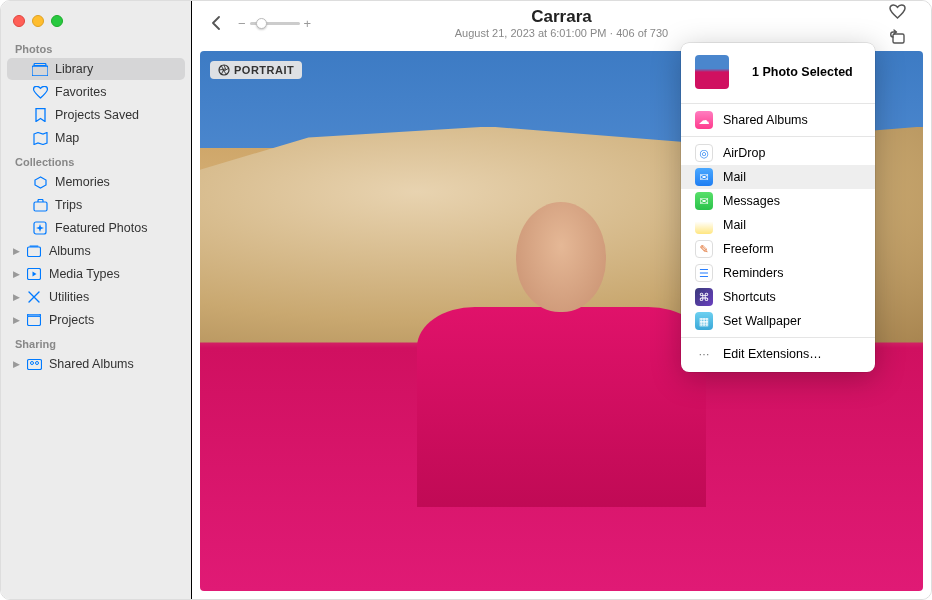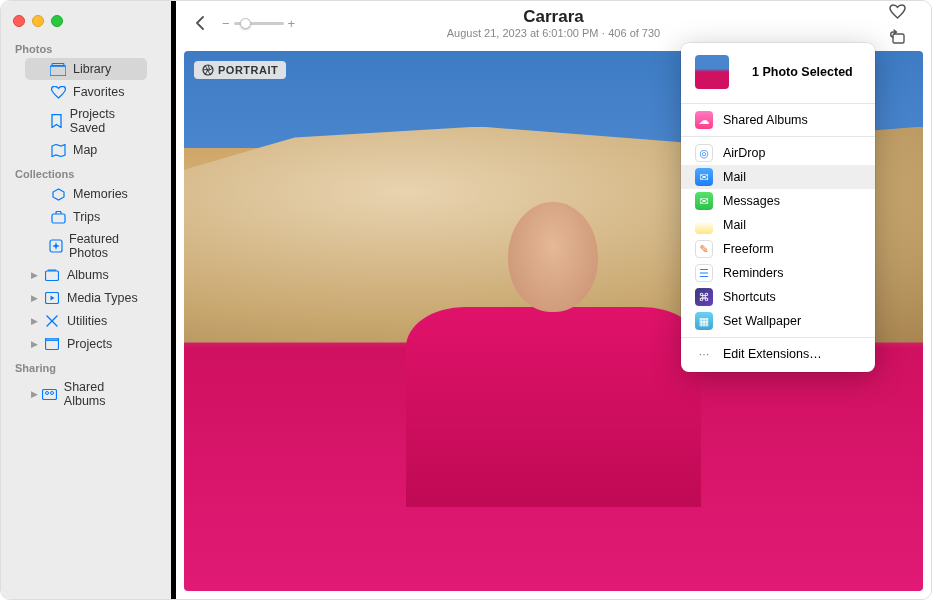--- a/index.html
+++ b/index.html
@@ -1,25 +1,25 @@
 <!DOCTYPE html>
 <html><head>
 <meta charset="utf-8">
 <style>
 * { margin: 0; padding: 0; box-sizing: border-box; font-family: -apple-system, BlinkMacSystemFont, "Segoe UI", sans-serif; }
 body { width: 932px; height: 600px; background: #fff; overflow: hidden; border: 1px solid #ddd; border-radius: 10px; }
 .window { display: flex; height: 100%; }
-.sidebar { width: 175px; background: #ececec; border-right: 5px solid #000000; padding-top: 6px; overflow-y: auto; font-size: 12.5px; color: #333; }
+.sidebar { width: 191px; background: #ececec; border-right: 1px solid #000000; padding-top: 6px; overflow-y: auto; font-size: 12.5px; color: #333; }
 .traffic { display: flex; gap: 7px; padding: 8px 12px 10px; }
 .dot { width: 12px; height: 12px; border-radius: 50%; }
 .dot.red { background: #ff5f57; border: 0.5px solid #e0443e; }
 .dot.yellow { background: #ffbd2e; border: 0.5px solid #dea123; }
 .dot.green { background: #28c940; border: 0.5px solid #1dad2b; }
 .section-header { font-size: 11px; font-weight: 600; color: #888; padding: 6px 12px 3px 14px; }
-.side-item { display: flex; align-items: center; padding: 3px 8px 3px 14px; border-radius: 5px; margin: 0 24px 1px; cursor: default; }
+.side-item { display: flex; align-items: center; padding: 3px 8px 3px 14px; border-radius: 5px; margin: 0 6px 1px; cursor: default; }
 .side-item.indent { padding-left: 24px; }
 .side-item.selected { background: #d6d6d7; }
 .side-item .ic { width: 18px; height: 16px; margin-right: 6px; display: flex; align-items: center; justify-content: center; color: #007aff; font-size: 13px; }
 .disclosure { width: 10px; color: #999; font-size: 9px; margin-right: 2px; }
 .side-item.with-dis { padding-left: 6px; }
 .main { flex: 1; display: flex; flex-direction: column; background: #fff; position: relative; }
 .toolbar { height: 44px; display: flex; align-items: center; padding: 0 10px; position: relative; font-size: 12px; color: #444; }
 .tb-left { display: flex; align-items: center; gap: 8px; }
 .tb-btn { width: 28px; height: 24px; display: flex; align-items: center; justify-content: center; color: #555; border-radius: 5px; }
 .slider-wrap { display: flex; align-items: center; gap: 4px; color: #999; font-size: 13px; }

